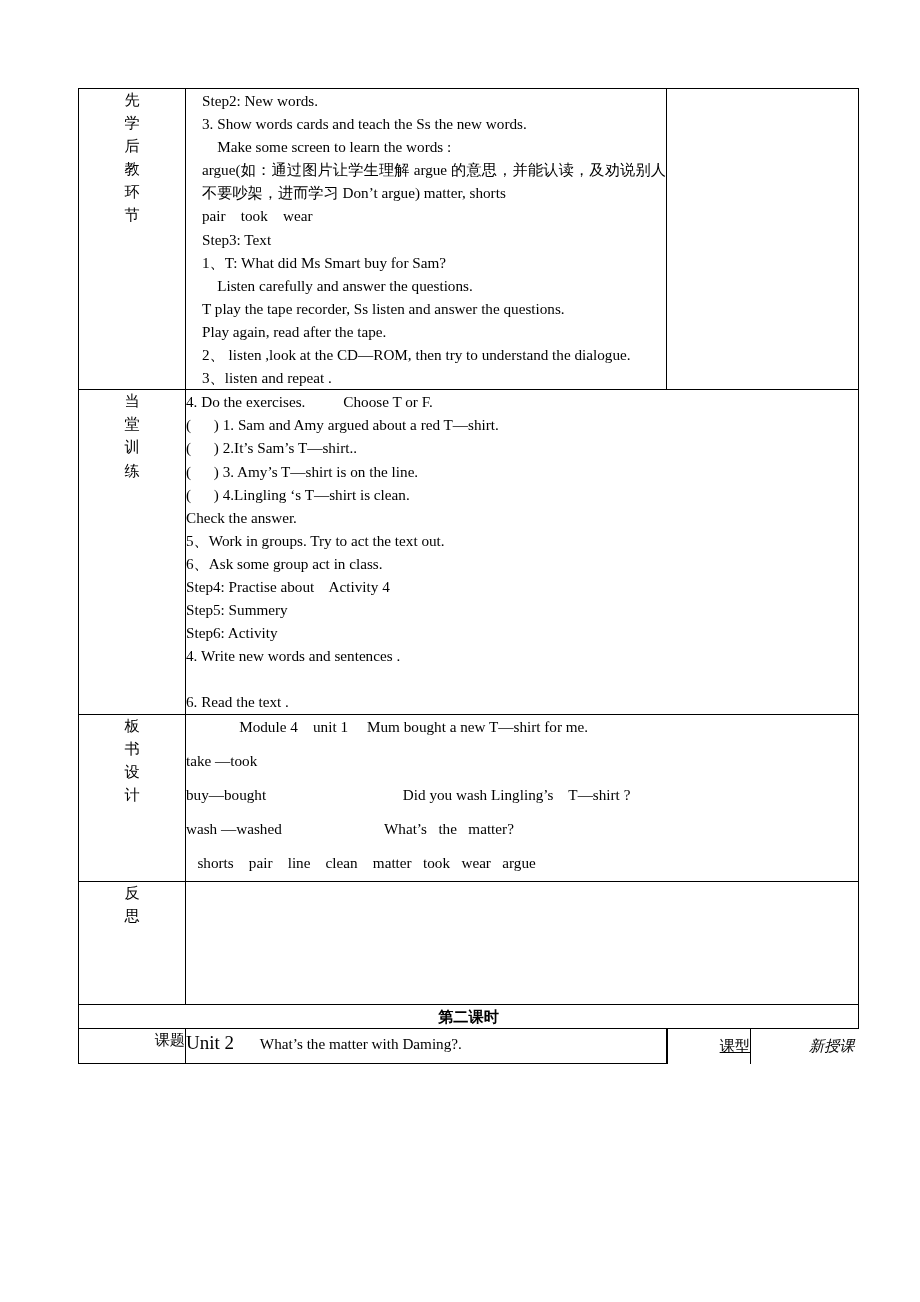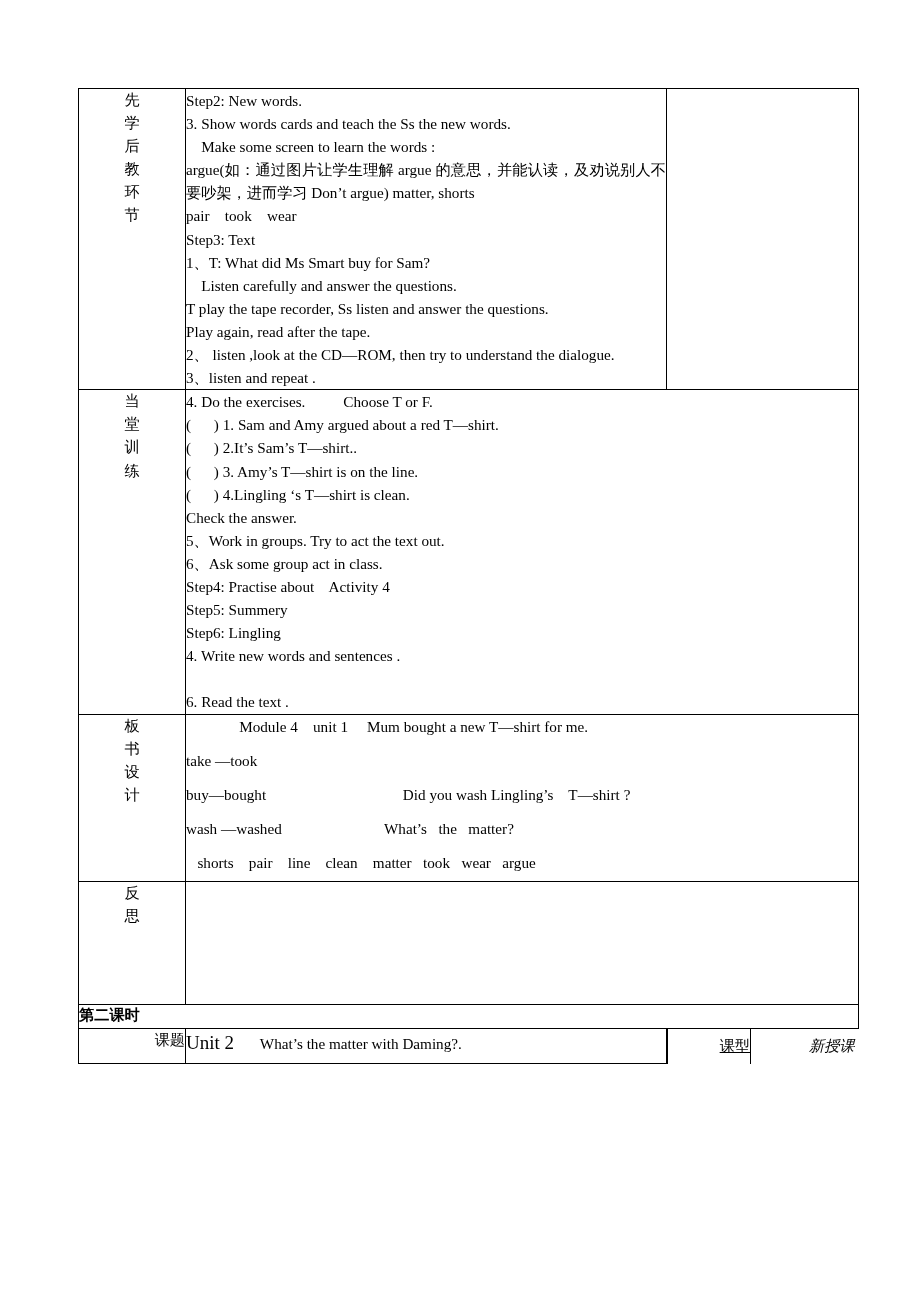--- a/index.html
+++ b/index.html
@@ -45,34 +45,34 @@
   }
   .vlabel span{display:block;}
 
   .body-cell{
     padding:5px 6px 5px 8px;
   }
   .body-cell p{
     margin:0;
     white-space:pre-wrap;
   }
-  .justify p{text-align:justify;text-align-last:left;}
+  .justify p{text-align:justify;text-align-last:left;margin-left:16px;}
 
   
   .board{
     padding:6px 8px 4px 8px;
     line-height:1.0;
   }
   .board .ln{margin:0 0 0 0;height:34px;display:block;white-space:pre;}
   .board .ln.tight{height:30px;}
 
   
   .section-heading{
-    text-align:left;
-    font-family:Liberation Mono, monospace;
+    text-align:center;
+    font-family:Liberation Serif, serif;
     font-weight:bold;
     font-size:18px;
     padding:12px 0 13px 0;
     vertical-align:middle;
   }
   .mid{vertical-align:middle;}
   .center{text-align:right;}
   .cn{font-family:"DejaVu Sans","Liberation Sans",sans-serif;font-size:15px;}
   .cn-small{font-family:"DejaVu Sans","Liberation Sans",sans-serif;font-size:14px;line-height:1.35;}
   .title-cell{
@@ -135,21 +135,21 @@
         <p>4. Do the exercises.          Choose T or F.</p>
         <p>(      ) 1. Sam and Amy argued about a red T—shirt.</p>
         <p>(      ) 2.It’s Sam’s T—shirt..</p>
         <p>(      ) 3. Amy’s T—shirt is on the line.</p>
         <p>(      ) 4.Lingling ‘s T—shirt is clean.</p>
         <p>Check the answer.</p>
         <p>5、Work in groups. Try to act the text out.</p>
         <p>6、Ask some group act in class.</p>
         <p>Step4: Practise about    Activity 4</p>
         <p>Step5: Summery</p>
-        <p>Step6: Lingling</p>
+        <p>Step6: Activity</p>
         <p>4. Write new words and sentences .</p>
         <p>&nbsp;</p>
         <p>6. Read the text .</p>
       </td>
     </tr>
 
     <tr>
       <td class="vlabel">
         <span>板</span>
         <span>书</span>

